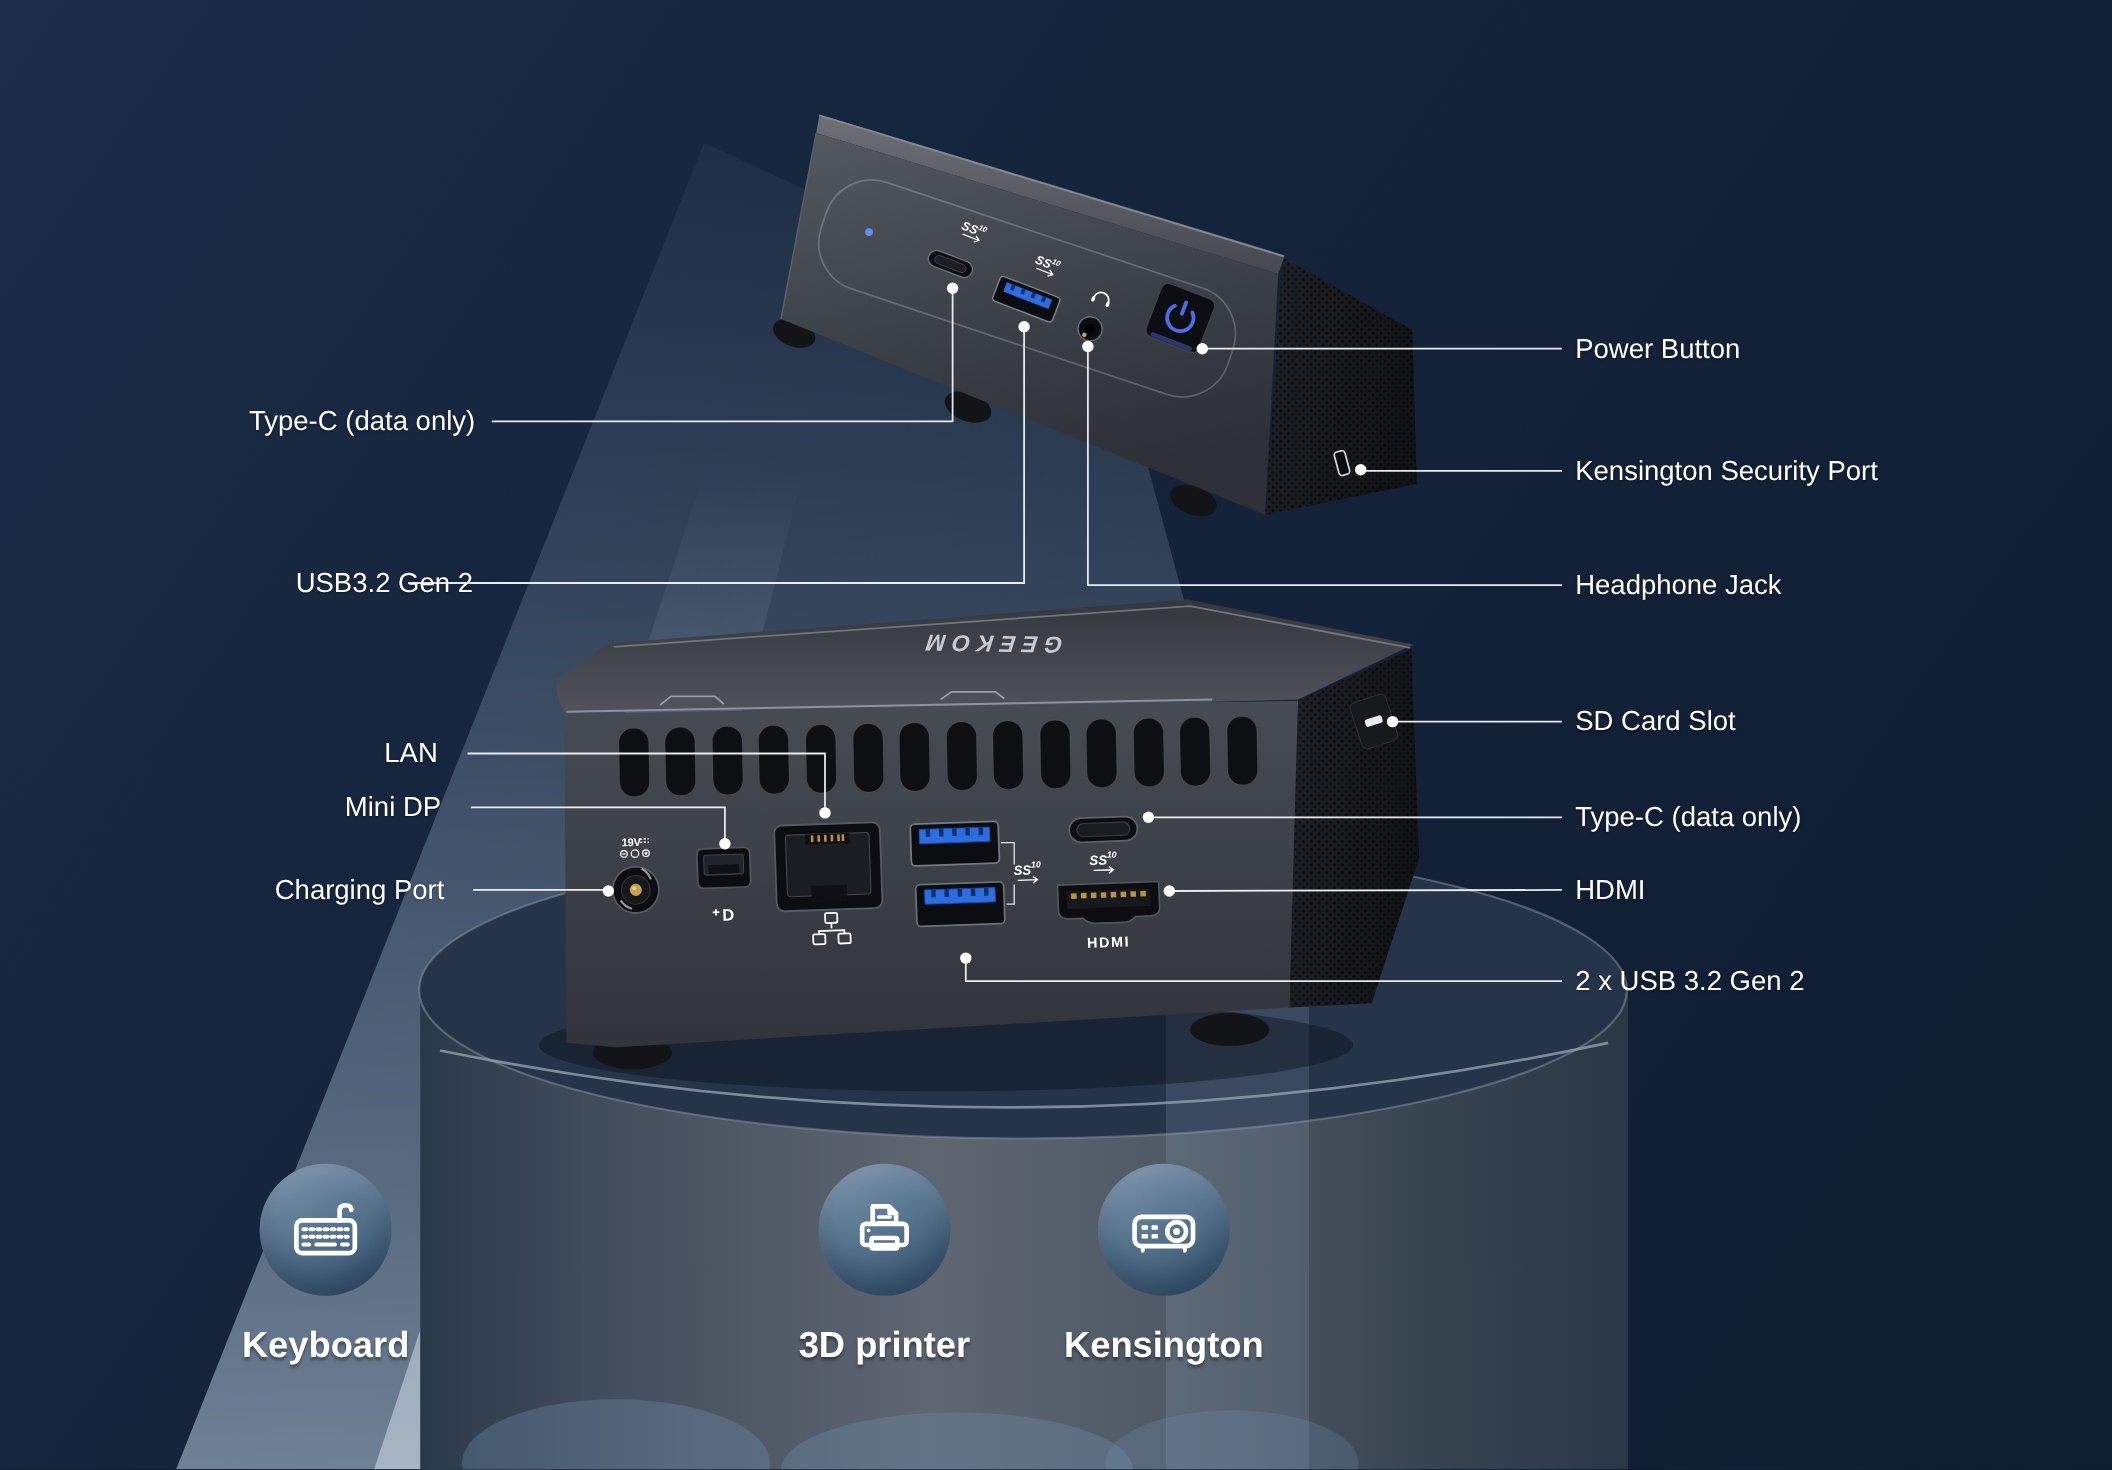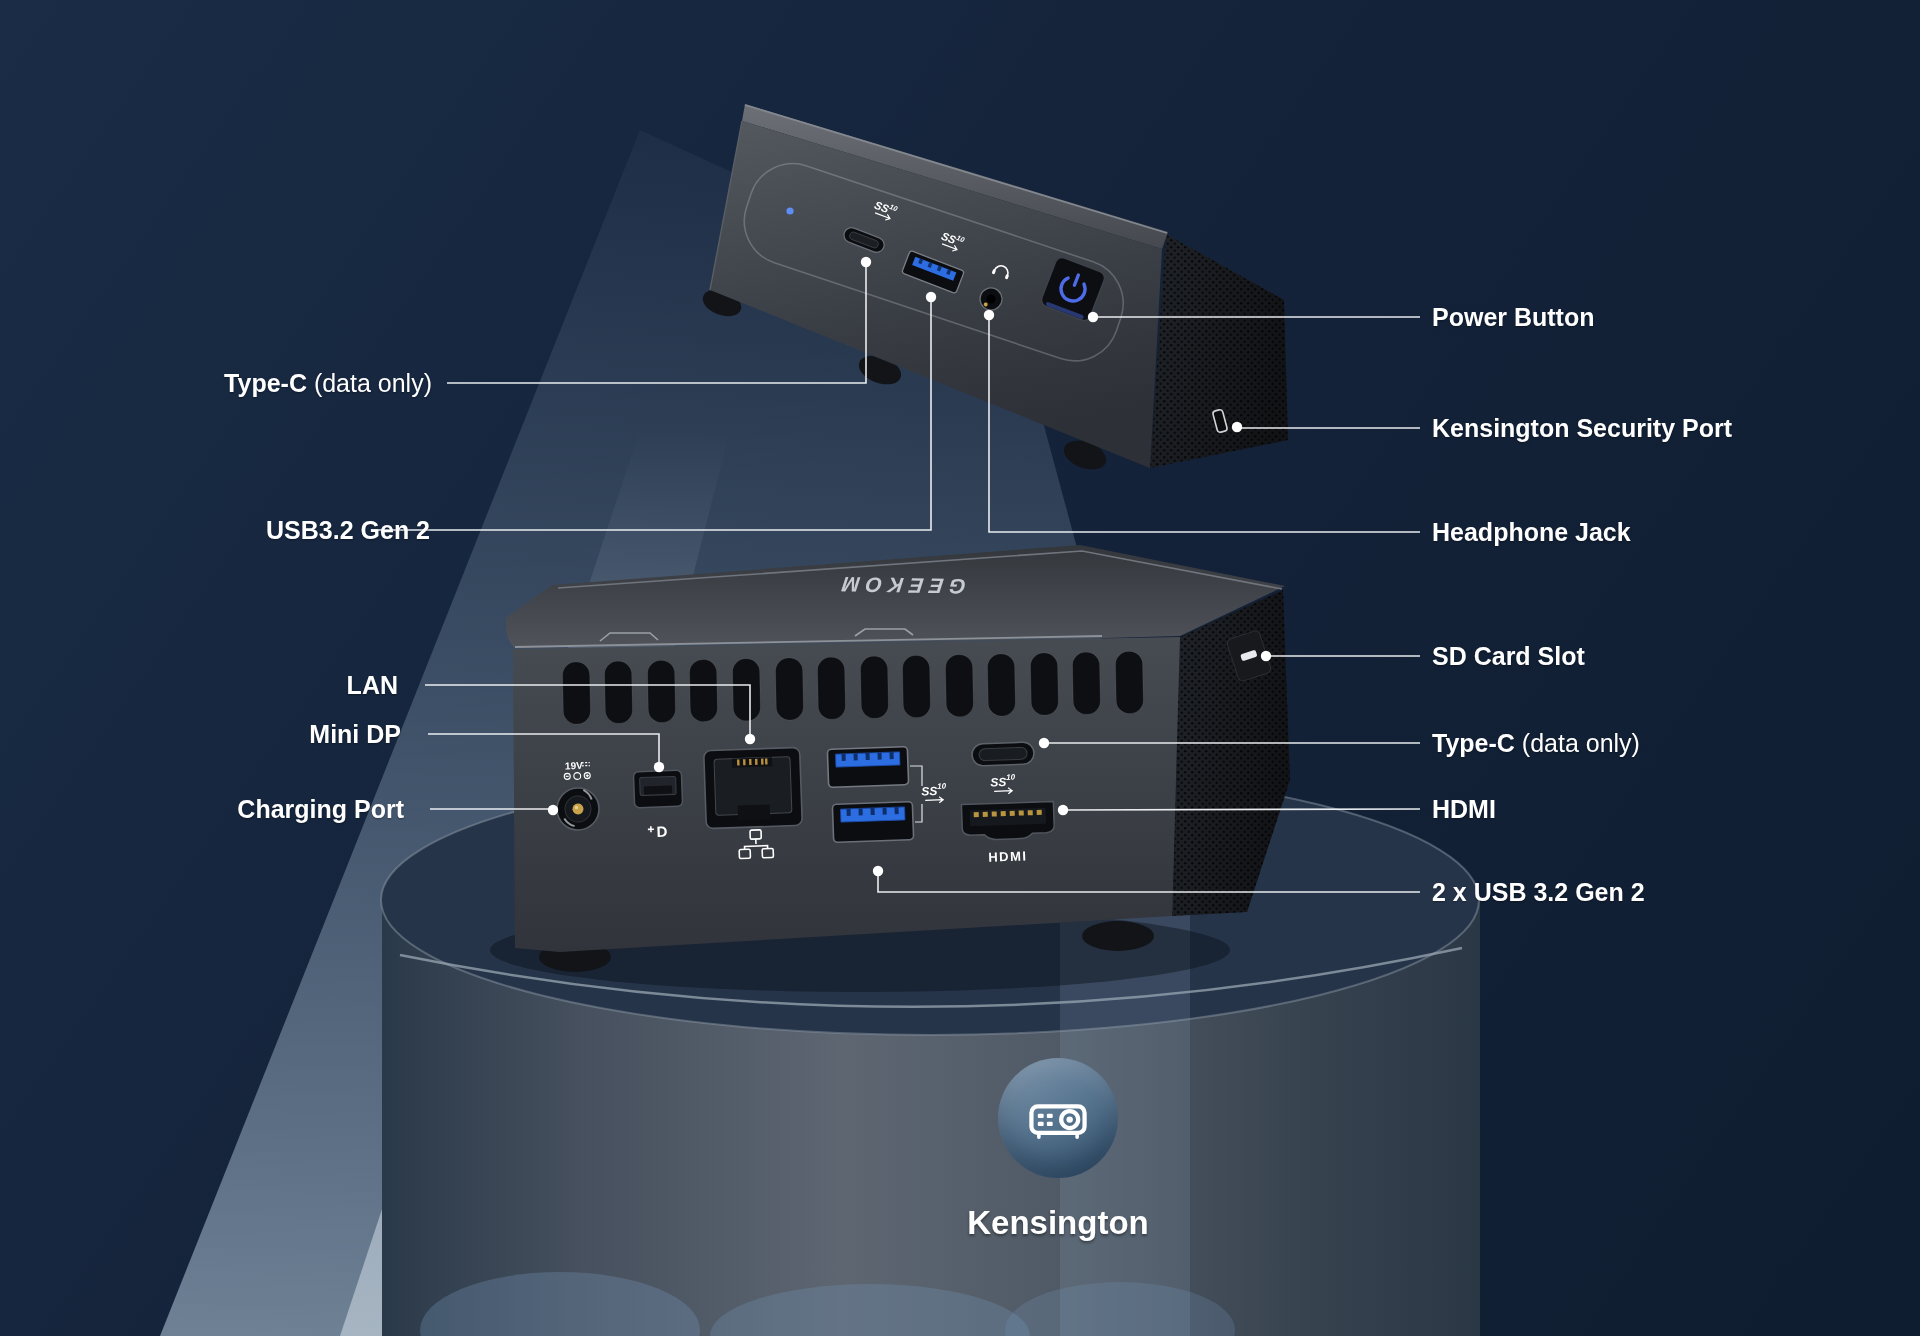--- a/index.html
+++ b/index.html
@@ -2,21 +2,21 @@
 <html><head>
 <meta charset="utf-8">
 <style>
   html,body{margin:0;padding:0;background:#0e1c30;}
   #stage{position:relative;width:1920px;height:1336px;overflow:hidden;
          font-family:"Liberation Sans","DejaVu Sans",sans-serif;
          background:linear-gradient(125deg,#1a2c46 0%,#14233a 45%,#0f1d30 100%);}
   #scene{position:absolute;left:0;top:0;}
   .lbl{position:absolute;color:#fff;font-size:25px;line-height:32px;white-space:nowrap;
        text-shadow:0 1px 2px rgba(0,0,0,.35);}
-  .lbl .b{font-weight:700;}
+  .lbl .b{font-weight:400;}
   .lbl .r{font-weight:400;}
   .lbl.left{text-align:right;}
   .peri{position:absolute;width:220px;text-align:center;}
   .peri .circle{width:120px;height:120px;border-radius:50%;margin:0 auto;
        background:linear-gradient(150deg,#8097ad 0%,#5d7a94 42%,#33516d 100%);
        box-shadow:inset 0 -16px 26px rgba(10,25,45,.35), inset 0 10px 18px rgba(255,255,255,.10);
        display:flex;align-items:center;justify-content:center;}
   .peri .circle svg{width:68px;height:68px;}
   .peri .plabel{margin-top:26px;color:#fff;font-size:33px;font-weight:700;
        text-shadow:0 2px 3px rgba(0,0,0,.4);}
@@ -349,22 +349,49 @@
 <div class="lbl left" style="right:1516px;top:793px"><span class="b">Charging Port</span></div>
 
 <div class="lbl" style="left:1432px;top:301px"><span class="b">Power Button</span></div>
 <div class="lbl" style="left:1432px;top:412px"><span class="b">Kensington Security Port</span></div>
 <div class="lbl" style="left:1432px;top:516px"><span class="b">Headphone Jack</span></div>
 <div class="lbl" style="left:1432px;top:640px"><span class="b">SD Card Slot</span></div>
 <div class="lbl" style="left:1432px;top:727px"><span class="b">Type-C</span><span class="r"> (data only)</span></div>
 <div class="lbl" style="left:1432px;top:793px"><span class="b">HDMI</span></div>
 <div class="lbl" style="left:1432px;top:876px"><span class="b">2 x USB 3.2 Gen 2</span></div>
 
-
-
+<div class="peri" style="left:186px;top:1058px">
+  <div class="circle">
+    <svg viewBox="0 0 64 64" fill="none" stroke="#fff" stroke-width="4" stroke-linecap="round" stroke-linejoin="round">
+      <rect x="7" y="24" width="50" height="28" rx="5"></rect>
+      <path d="M44 24 v-8 q0 -5 5 -5 q5 0 5 4"></path>
+      <g stroke-width="3.4">
+        <path d="M13 31.5 h38" stroke-dasharray="2.6 3.4"></path>
+        <path d="M13 38 h38" stroke-dasharray="2.6 3.4"></path>
+        <path d="M13 44.5 h5 M24 44.5 h16 M46 44.5 h5"></path>
+      </g>
+    </svg>
+  </div>
+  <div class="plabel">Keyboard</div>
+</div>
+
+
+<div class="peri" style="left:694px;top:1058px">
+  <div class="circle">
+    <svg viewBox="0 0 64 64" fill="none" stroke="#fff" stroke-width="4" stroke-linecap="round" stroke-linejoin="round">
+      <rect x="13" y="27" width="38" height="18" rx="3"></rect>
+      <path d="M22 27 V12 h14 l6 6 v9"></path>
+      <path d="M36 12 v6 h6" stroke-width="3"></path>
+      <path d="M27 21 h10 M27 26 h12" stroke-width="3"></path>
+      <circle cx="18.5" cy="32.5" r="1.6" fill="#fff" stroke="none"></circle>
+      <rect x="21" y="39" width="22" height="9" rx="1.5"></rect>
+    </svg>
+  </div>
+  <div class="plabel">3D printer</div>
+</div>
 
 <div class="peri" style="left:948px;top:1058px">
   <div class="circle">
     <svg viewBox="0 0 64 64" fill="none" stroke="#fff" stroke-width="4" stroke-linecap="round" stroke-linejoin="round">
       <rect x="7" y="21" width="50" height="25" rx="6"></rect>
       <circle cx="43" cy="33.5" r="8"></circle>
       <circle cx="43" cy="33.5" r="3" fill="#fff" stroke="none"></circle>
       <g fill="#fff" stroke="none">
         <rect x="13" y="28" width="5.5" height="4" rx="1"></rect>
             <rect x="21.5" y="28" width="5.5" height="4" rx="1"></rect>

